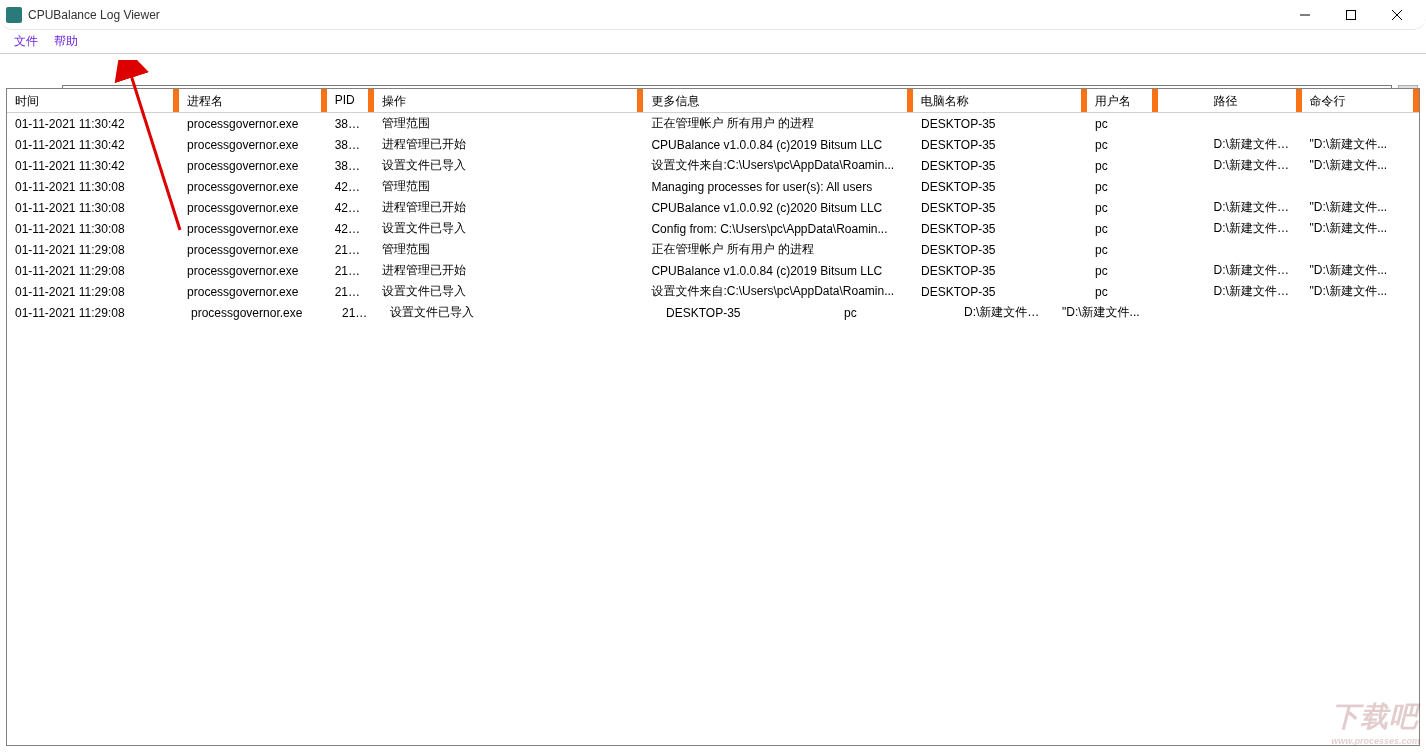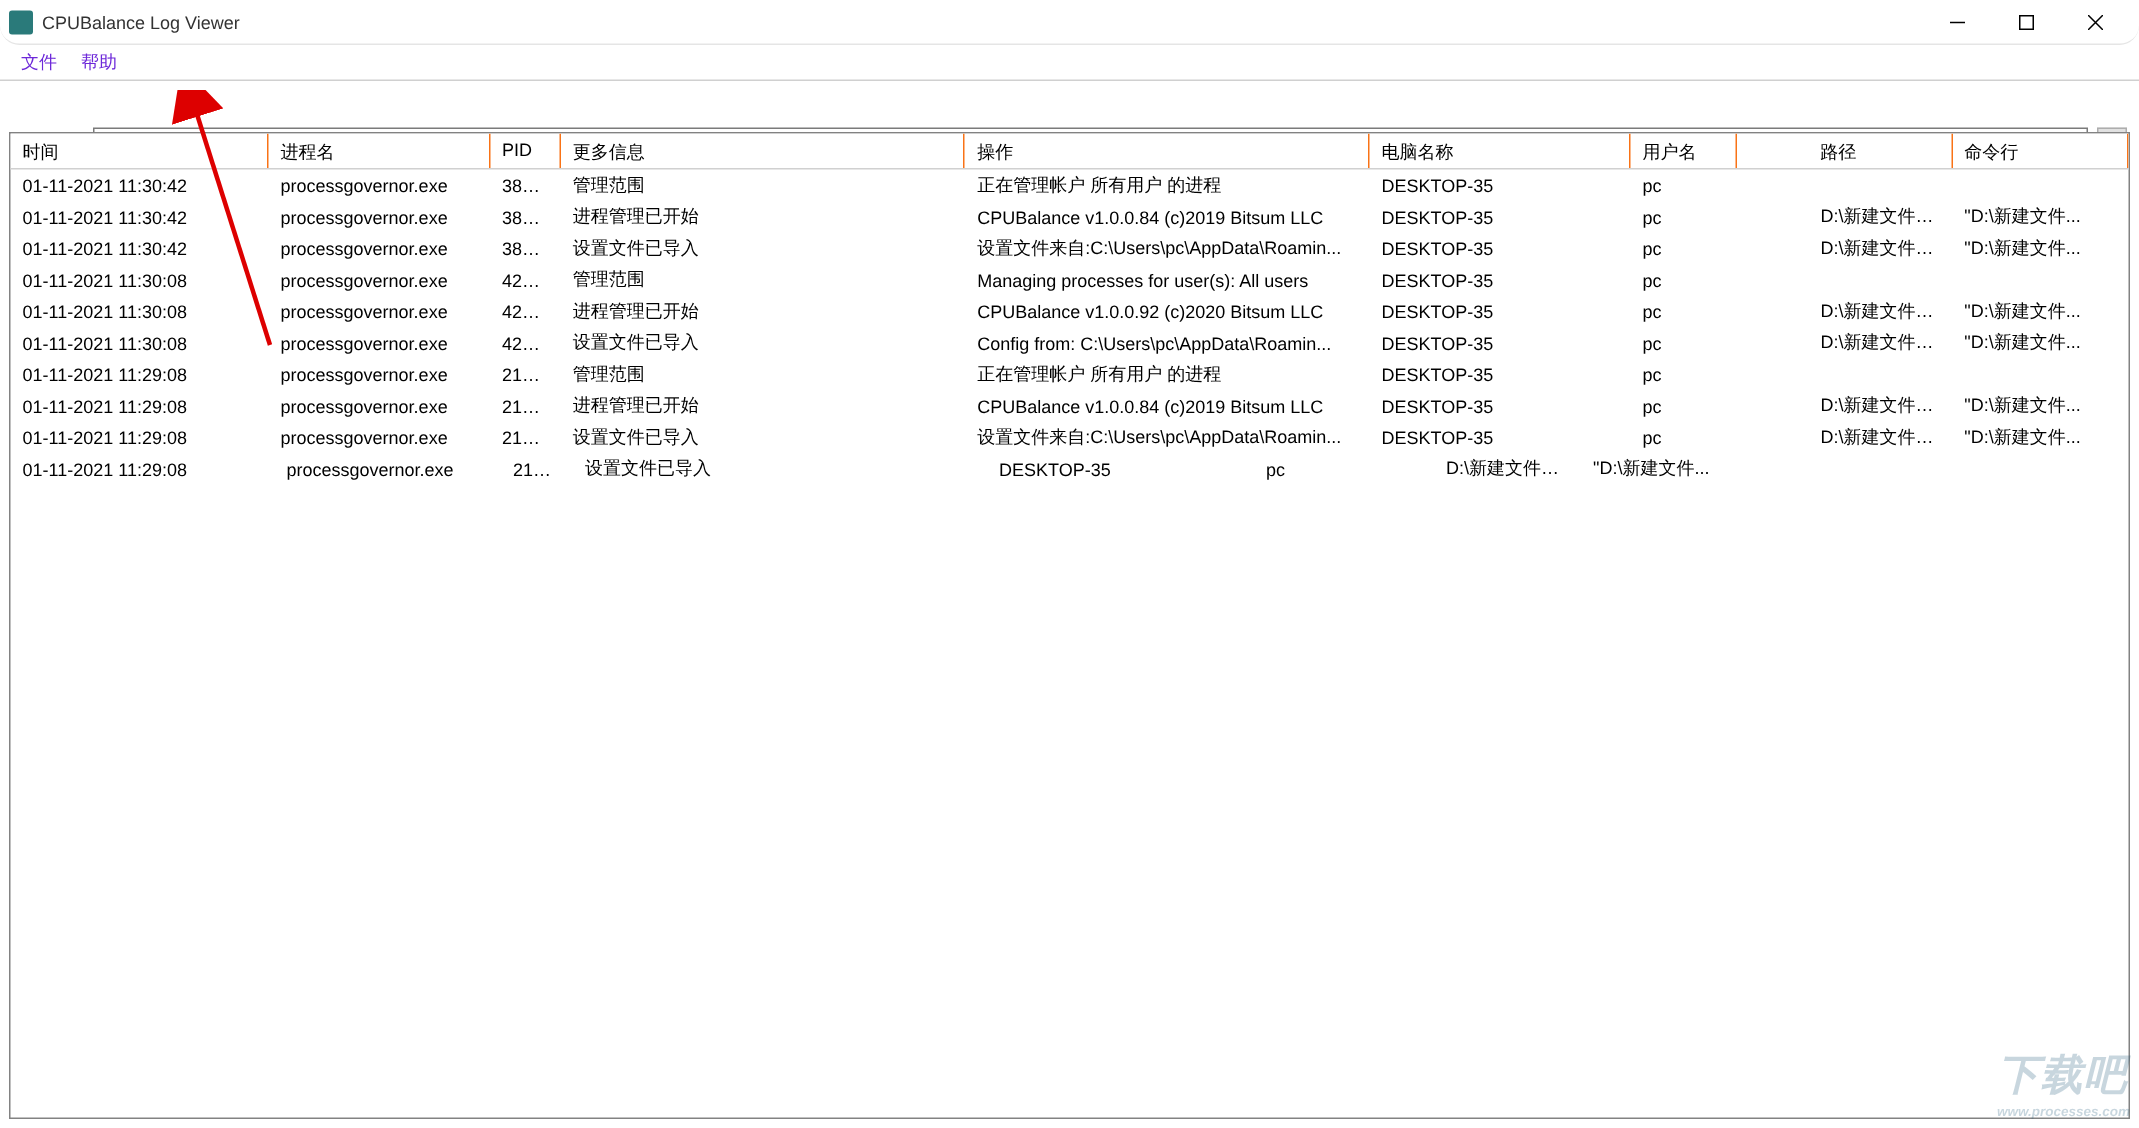--- a/index.html
+++ b/index.html
@@ -92,21 +92,21 @@
       background: #fff;
       overflow: hidden;
     }
     .grid-header {
       display: flex;
       height: 24px;
       background: #fff;
       border-bottom: 1px solid #d0d0d0;
     }
     .grid-header .col {
-      border-right: 1px solid #f97316;
+      border-right: 6px solid #f97316;
       padding: 4px 8px;
       font-size: 12px;
       color: #000;
       white-space: nowrap;
       overflow: hidden;
       text-overflow: ellipsis;
       cursor: default;
     }
     .grid-body {
       overflow-y: auto;
@@ -142,21 +142,21 @@
       left: 110px; top: 60px;
       pointer-events: none;
     }
 
     .watermark {
       position: absolute;
       right: 6px; bottom: 6px;
       opacity: 0.22;
       font-size: 28px;
       font-weight: bold;
-      color: #0c4a6e;
+      color: #7f1d1d;
       font-style: italic;
       letter-spacing: 1px;
     }
     .watermark .sub {
       display: block;
       font-size: 9px;
       text-align: right;
       letter-spacing: 0;
     }
   </style>
@@ -199,22 +199,22 @@
       <path d="M1 1 H11 L7 6 V11 L5 9 V6 Z" fill="none" stroke="#555" stroke-width="1"></path>
     </svg>
   </div>
 </div>
 
 <div class="grid-container">
   <div class="grid-header">
     <div class="col c0">时间</div>
     <div class="col c1">进程名</div>
     <div class="col c2">PID</div>
+    <div class="col c3">操作</div>
     <div class="col c4">更多信息</div>
-    <div class="col c3">操作</div>
     <div class="col c5">电脑名称</div>
     <div class="col c6">用户名</div>
     <div class="col c7">路径</div>
     <div class="col c8">命令行</div>
   </div>
   <div class="grid-body" id="grid-body">
       <div class="grid-row">
         <div class="cell c0">01-11-2021 11:30:42</div>
         <div class="cell c1">processgovernor.exe</div>
         <div class="cell c2">38492</div>

